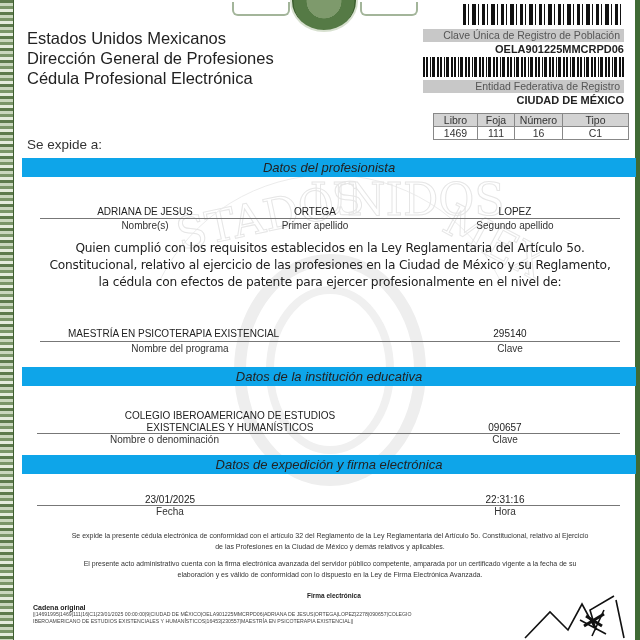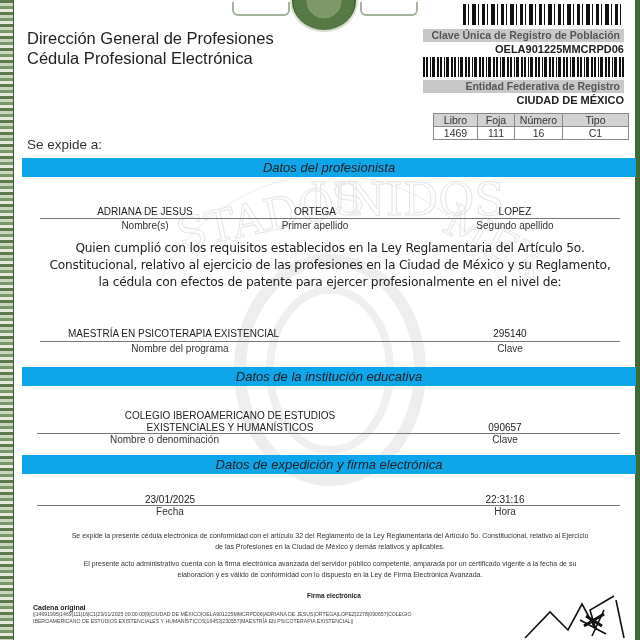--- a/index.html
+++ b/index.html
@@ -17,21 +17,21 @@
 
     .header-lines { position:absolute; left:27px; top:28px; font-size:16.5px; line-height:20px; color:#222; }
     .header-lines div { white-space:nowrap; }
 
     .right-block { position:absolute; left:423px; top:0; width:201px; }
     .barcode { height:24px; background:
       repeating-linear-gradient(90deg,#111 0 3px,#fff 3px 5px,#111 5px 6px,#fff 6px 9px,#111 9px 13px,#fff 13px 15px,#111 15px 16px,#fff 16px 19px); }
     .barcode.top { position:absolute; left:40px; top:4px; width:161px; height:21px; }
     .barcode.mid { position:absolute; left:0; top:57px; width:201px; height:20px;
       background: repeating-linear-gradient(90deg,#111 0 2px,#fff 2px 3px,#111 3px 5px,#fff 5px 7px,#111 7px 8px,#fff 8px 9px,#111 9px 12px,#fff 12px 14px); }
-    .gray-label { position:absolute; left:0; width:201px; height:13px; background:#c8c8c8; font-size:10.5px; line-height:13px; text-align:right; padding-right:4px; color:#555;font-weight:bold; }
+    .gray-label { position:absolute; left:0; width:201px; height:13px; background:#c8c8c8; font-size:10.5px; line-height:13px; text-align:right; padding-right:4px; color:#555; }
     .gray-label.curp { top:29px; }
     .gray-label.entidad { top:80px; }
     .bold-value { position:absolute; right:0; font-size:11px; font-weight:bold; color:#222; }
     .bold-value.curp { top:43px; }
     .bold-value.entidad { top:94px; }
 
     .reg-table { position:absolute; left:433px; top:113px; border-collapse:collapse; font-size:10.5px; color:#333; }
     .reg-table th, .reg-table td { border:1px solid #888; text-align:center; padding:0; height:13px; line-height:12px; }
     .reg-table th { background:#d3d3d3; font-weight:normal; }
     .reg-table .c1 { width:44px; } .reg-table .c2 { width:37px; } .reg-table .c3 { width:48px; } .reg-table .c4 { width:66px; }
@@ -61,20 +61,21 @@
 <div class="border-left"></div>
 <div class="border-right"></div>
 
 <div>
   <div class="scroll-l"></div>
   <div class="seal"></div>
   <div class="scroll-r"></div>
 </div>
 
 <div class="header-lines">
+  <div>Estados Unidos Mexicanos</div>
   <div>Dirección General de Profesiones</div>
   <div>Cédula Profesional Electrónica</div>
 </div>
 
 <div class="right-block">
   <div class="barcode top"></div>
   <div class="gray-label curp">Clave Única de Registro de Población</div>
   <div class="bold-value curp">OELA901225MMCRPD06</div>
   <div class="barcode mid"></div>
   <div class="gray-label entidad">Entidad Federativa de Registro</div>

